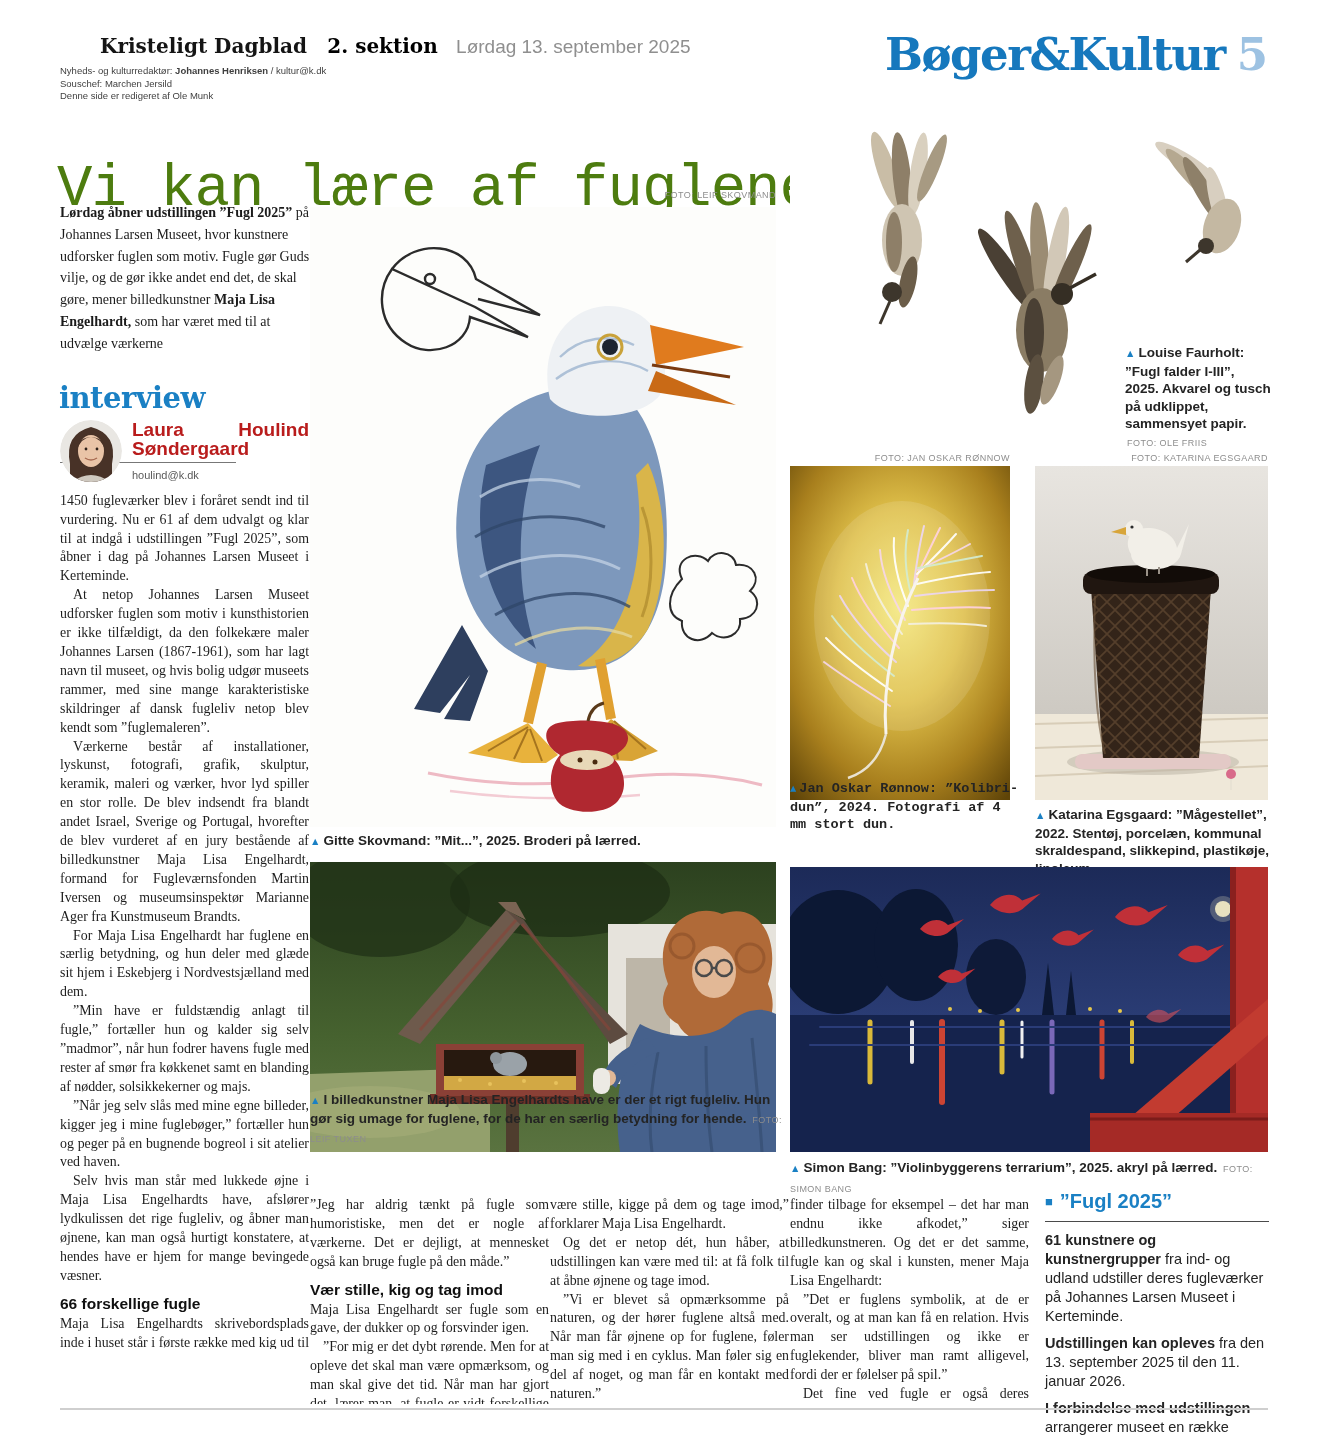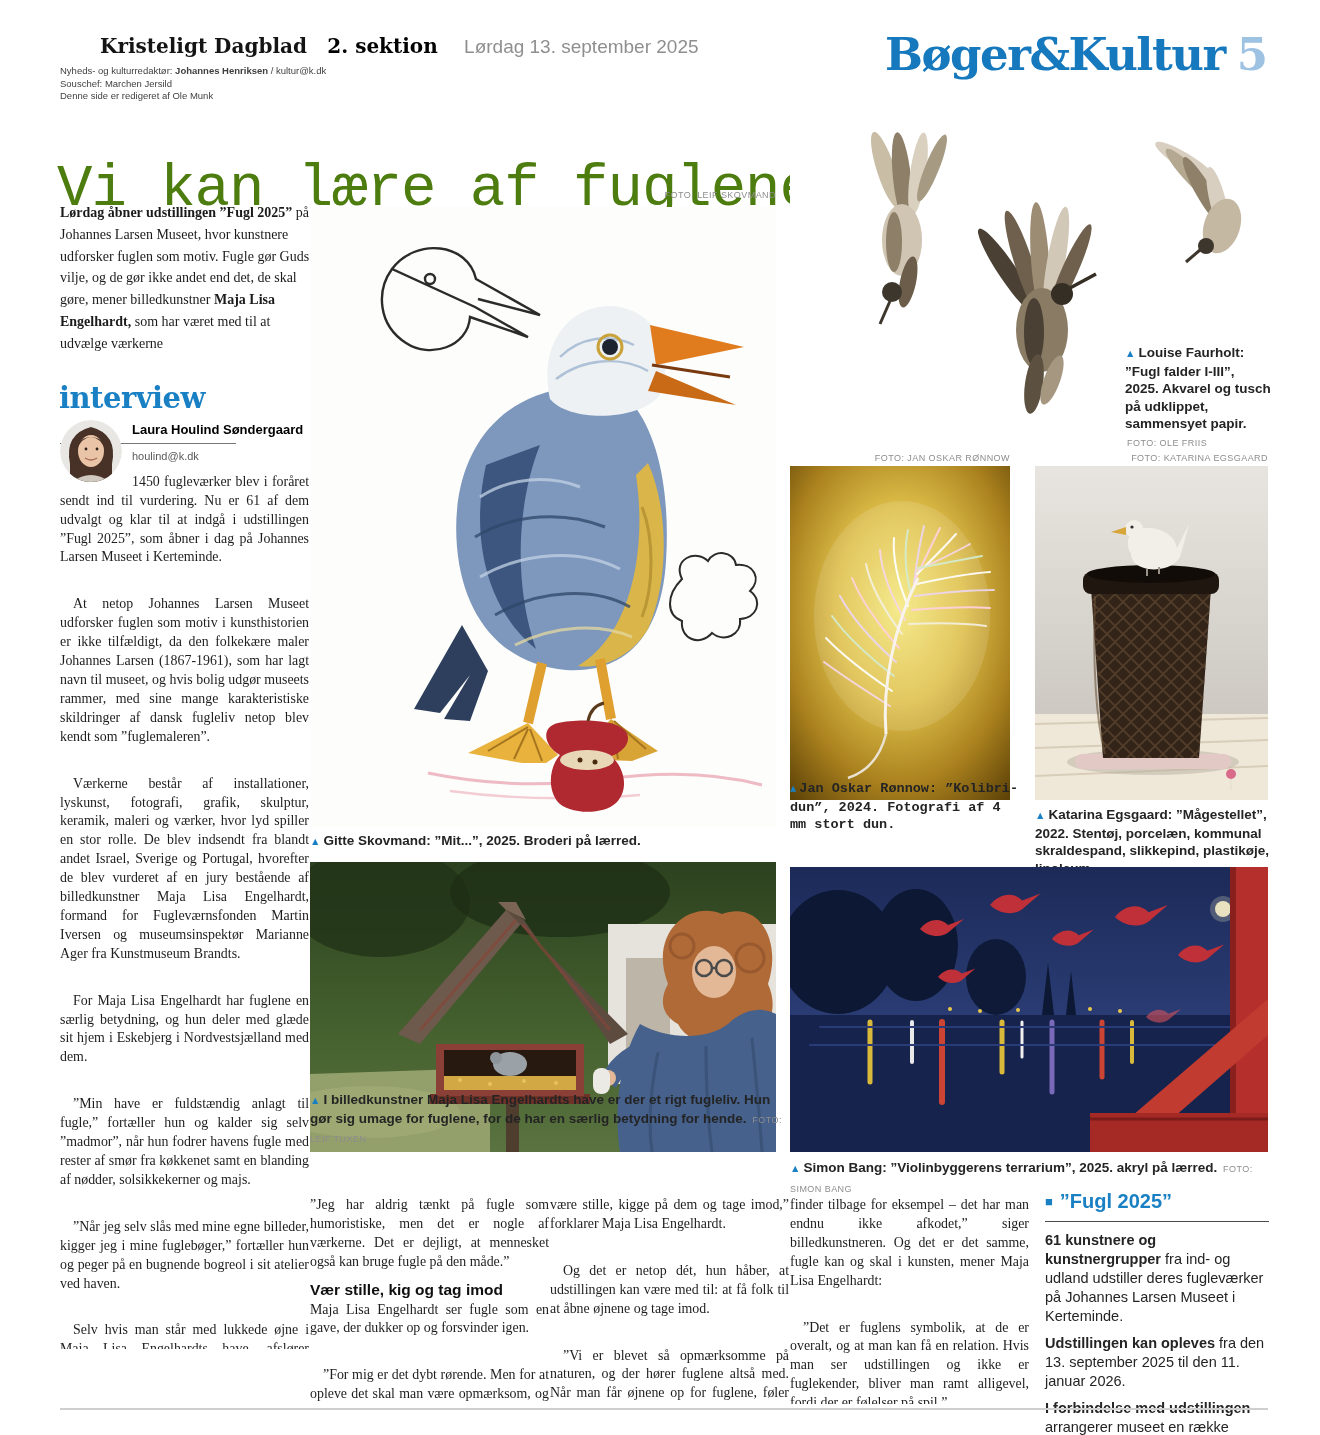--- a/index.html
+++ b/index.html
@@ -4,45 +4,45 @@
 <style>
   html,body{margin:0;padding:0;background:#fff;}
   .page{position:relative;width:1320px;height:1435px;background:#ffffff;overflow:hidden;
         font-family:"Liberation Serif",serif;color:#1d1d1d;}
 
   
   .masthead{position:absolute;left:60px;top:34px;}
   .mast-line{font-family:"DejaVu Serif",serif;font-size:20px;white-space:nowrap;}
   .paper-name{font-weight:bold;color:#141414;margin-left:40px;}
   .mast-section{font-weight:bold;color:#000000;margin-left:14px;}
-  .mast-date{color:#8f8f8f;margin-left:20px;font-family:"Liberation Sans",sans-serif;font-size:19px;}
+  .mast-date{color:#8f8f8f;margin-left:12px;font-family:"Liberation Sans",sans-serif;font-size:19px;}
   .mast-sub{margin-top:7px;font-family:"Liberation Sans",sans-serif;font-size:9.5px;line-height:12.5px;color:#3f3f3f;}
   .mast-sub b{font-weight:bold;}
   .brand{position:absolute;right:52px;top:28px;font-family:"DejaVu Serif",serif;font-weight:bold;
          font-size:45px;letter-spacing:-1.5px;color:#1678bd;white-space:nowrap;}
   .brand .pagenum{color:#9dc2e2;margin-left:12px;letter-spacing:0;}
 
   
   .headline{position:absolute;left:57px;top:116px;font-family:Liberation Mono, monospace;
             font-size:59px;font-weight:400;letter-spacing:-1px;color:#4d7c0f;white-space:nowrap;}
   .lead{position:absolute;left:60px;top:202px;width:250px;font-size:14px;line-height:21.8px;color:#1b1b1b;}
   .lead b{font-weight:bold;}
   .kicker{position:absolute;left:59px;top:381px;font-family:"DejaVu Serif",serif;font-weight:bold;
           font-size:29px;color:#1a80c4;letter-spacing:-.5px;}
 
   
   .colmain{position:absolute;left:60px;top:419px;width:249px;height:930px;overflow:hidden;
            font-size:13.9px;line-height:18.9px;text-align:justify;}
   .avatar{float:left;width:62px;height:62px;border-radius:50%;overflow:hidden;margin:1px 10px 4px 0;}
   .avatar svg{display:block;}
-  .byl-name{font-family:"Liberation Sans",sans-serif;font-weight:bold;font-size:13px;color:#000000;padding-top:2px;}
+  .byl-name{font-family:"Liberation Sans",sans-serif;font-weight:bold;font-size:19px;color:#b91c1c;padding-top:2px;}
   .byl-rule{border-bottom:1.5px solid #777;margin:3px 0 3px;width:176px;}
   .byl-mail{font-family:"Liberation Sans",sans-serif;font-size:11px;color:#5a5a5a;margin-bottom:7px;}
   .colmain p,.bcol p{margin:0;}
-  .colmain p + p,.bcol p + p{text-indent:13px;margin-top:28px;}
+  .colmain p + p,.bcol p + p{text-indent:13px;}
   h3.sub{font-family:"Liberation Sans",sans-serif;font-size:15.5px;font-weight:bold;color:#101010;
          margin:9px 0 1px;text-align:left;}
   h3.sub + p{text-indent:0;}
 
   .bcol{position:absolute;top:1196px;width:239px;height:208px;overflow:hidden;
         font-size:13.9px;line-height:18.9px;text-align:justify;}
   #bcol1{left:310px;} #bcol2{left:550px;} #bcol3{left:790px;}
 
   
   .fig{position:absolute;overflow:hidden;}

